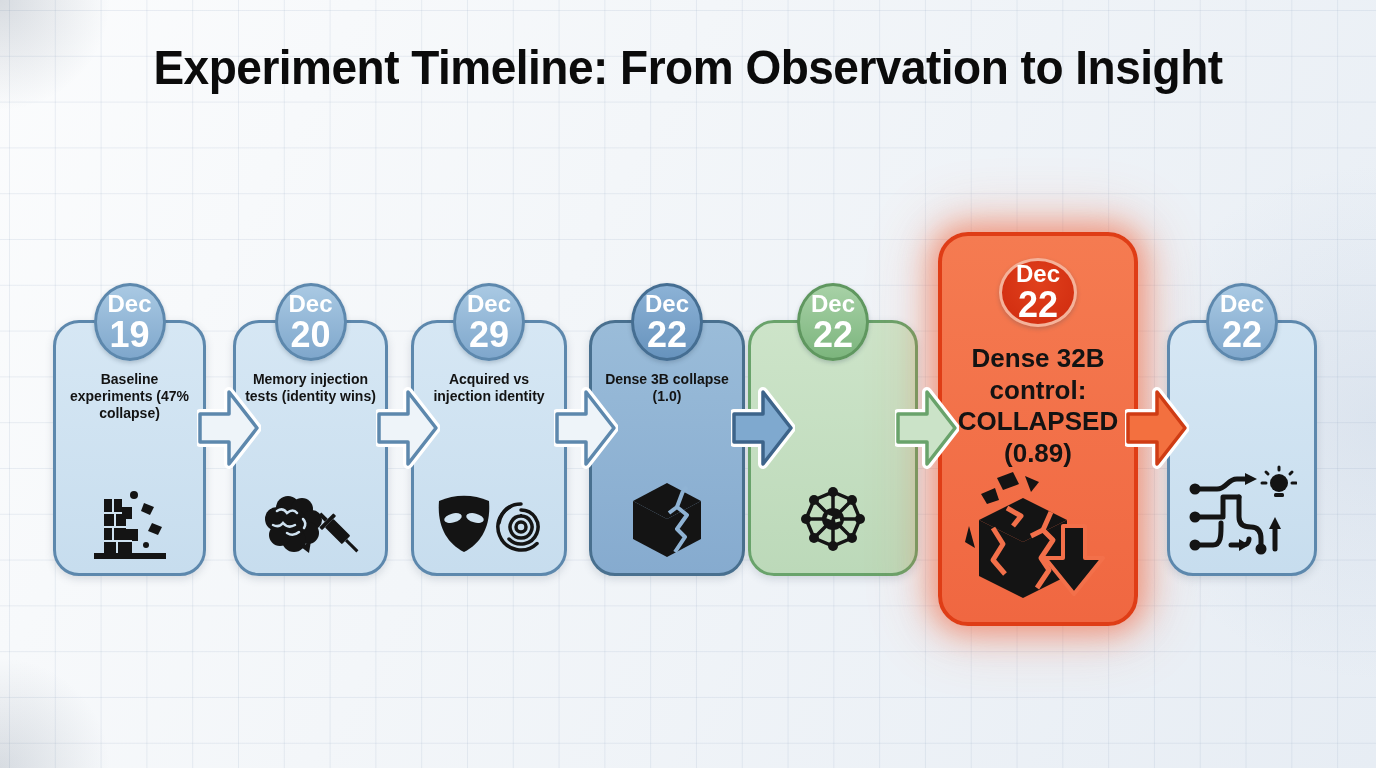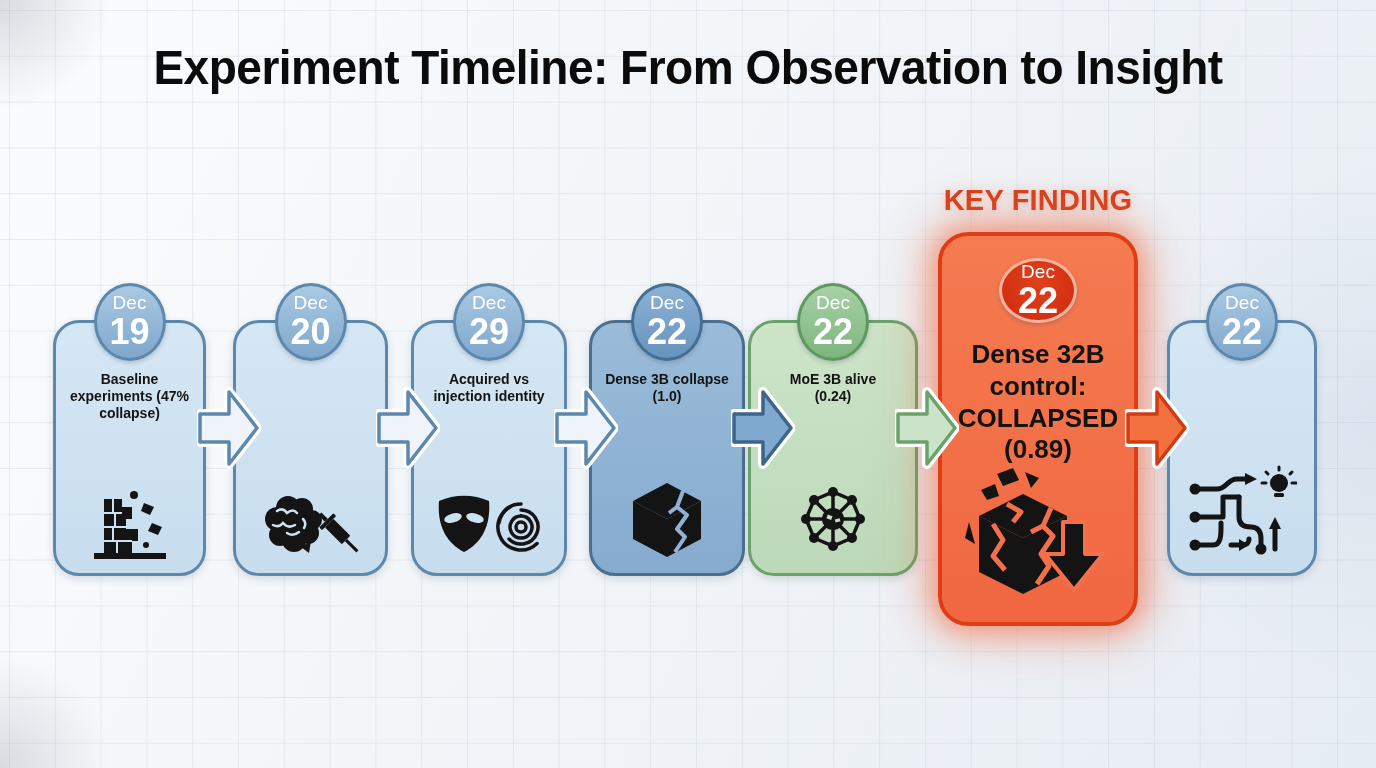--- a/index.html
+++ b/index.html
@@ -57,21 +57,21 @@
     position:absolute;top:-40px;left:50%;transform:translateX(-50%);
     width:72px;height:78px;border-radius:50%;border:3px solid;box-sizing:border-box;
     display:flex;flex-direction:column;align-items:center;justify-content:center;
     color:#fff;z-index:6;box-shadow:0 2px 4px rgba(50,70,90,0.25);
   }
   .b-blue{background:linear-gradient(180deg,#a9c9e3,#7fa7cc);border-color:#5d88ad;}
   .b-medblue{background:linear-gradient(180deg,#8cb2d6,#6793bd);border-color:#456e92;}
   .b-green{background:linear-gradient(180deg,#a7d1a6,#7cb57d);border-color:#5f975f;}
   .b-red{background:radial-gradient(circle at 50% 35%,#e0401c,#cf2a0e);border-color:#f4b29a;}
   .c6 .badge{position:static;transform:none;margin-top:22px;width:78px;height:82px;}
-  .badge-month{font-size:19px;font-weight:normal;line-height:1.05;}
+  .badge-month{font-size:24px;font-weight:bold;line-height:1.05;}
   .badge-day{font-size:36px;font-weight:bold;line-height:1.05;}
   .card-text{
     margin-top:48px;max-width:142px;text-align:center;
     font-size:14px;font-weight:bold;line-height:1.22;color:#131313;
   }
   .c6 .card-text{margin-top:16px;max-width:192px;font-size:26px;}
   .tw-narrow{max-width:112px;}
   .card-icon{margin-top:auto;margin-bottom:12px;display:flex;align-items:flex-end;justify-content:center;}
   .c6 .card-icon{margin-bottom:16px;}
   .arrow{position:absolute;top:384px;width:64px;height:88px;z-index:5;}
@@ -85,21 +85,20 @@
 </style>
 </head>
 <body>
 
 <div class="canvas">
   <div class="grid-overlay"></div>
   <div class="vignette"></div>
 
   <h1 class="page-title">Experiment Timeline: From Observation to Insight</h1>
 
-  <div class="key-finding">KEY FINDING</div>
 
   <div class="card v-lightblue c1">
     <div class="badge b-blue">
       <span class="badge-month">Dec</span>
       <span class="badge-day">19</span>
     </div>
     <div class="card-text">Baseline experiments (47% collapse)</div>
     <div class="card-icon">
       <svg width="84" height="76" viewBox="0 0 84 76">
         <g fill="#141414">
@@ -121,20 +120,21 @@
         </g>
       </svg>
     </div>
   </div>
 
   <div class="card v-lightblue c2">
     <div class="badge b-blue">
       <span class="badge-month">Dec</span>
       <span class="badge-day">20</span>
     </div>
+    <div class="card-text">Memory injection tests (identity wins)</div>
     <div class="card-icon">
       <svg width="112" height="72" viewBox="0 0 112 72">
         <g fill="#141414">
           <circle cx="22" cy="30" r="12"></circle>
             <circle cx="33" cy="19" r="12"></circle>
             <circle cx="47" cy="20" r="11"></circle>
           <circle cx="57" cy="31" r="10"></circle>
             <circle cx="53" cy="44" r="11"></circle>
             <circle cx="39" cy="51" r="12"></circle>
           <circle cx="25" cy="46" r="11"></circle>
@@ -199,21 +199,20 @@
         </g>
       </svg>
     </div>
   </div>
 
   <div class="card v-green c5">
     <div class="badge b-green">
       <span class="badge-month">Dec</span>
       <span class="badge-day">22</span>
     </div>
-    <div class="card-text tw-narrow">MoE 3B alive (0.24)</div>
     <div class="card-icon">
       <svg width="84" height="84" viewBox="0 0 84 84">
         <g stroke="#141414" stroke-width="3.5" fill="none">
           <polygon points="69,42 61,61 42,69 23,61 15,42 23,23 42,15 61,23"></polygon>
           <path d="M42,42 L69,42 M42,42 L61,61 M42,42 L42,69 M42,42 L23,61 M42,42 L15,42 M42,42 L23,23 M42,42 L42,15 M42,42 L61,23"></path>
         </g>
         <g fill="#141414">
           <circle cx="69" cy="42" r="5"></circle>
             <circle cx="61" cy="61" r="5"></circle>
             <circle cx="42" cy="69" r="5"></circle>

